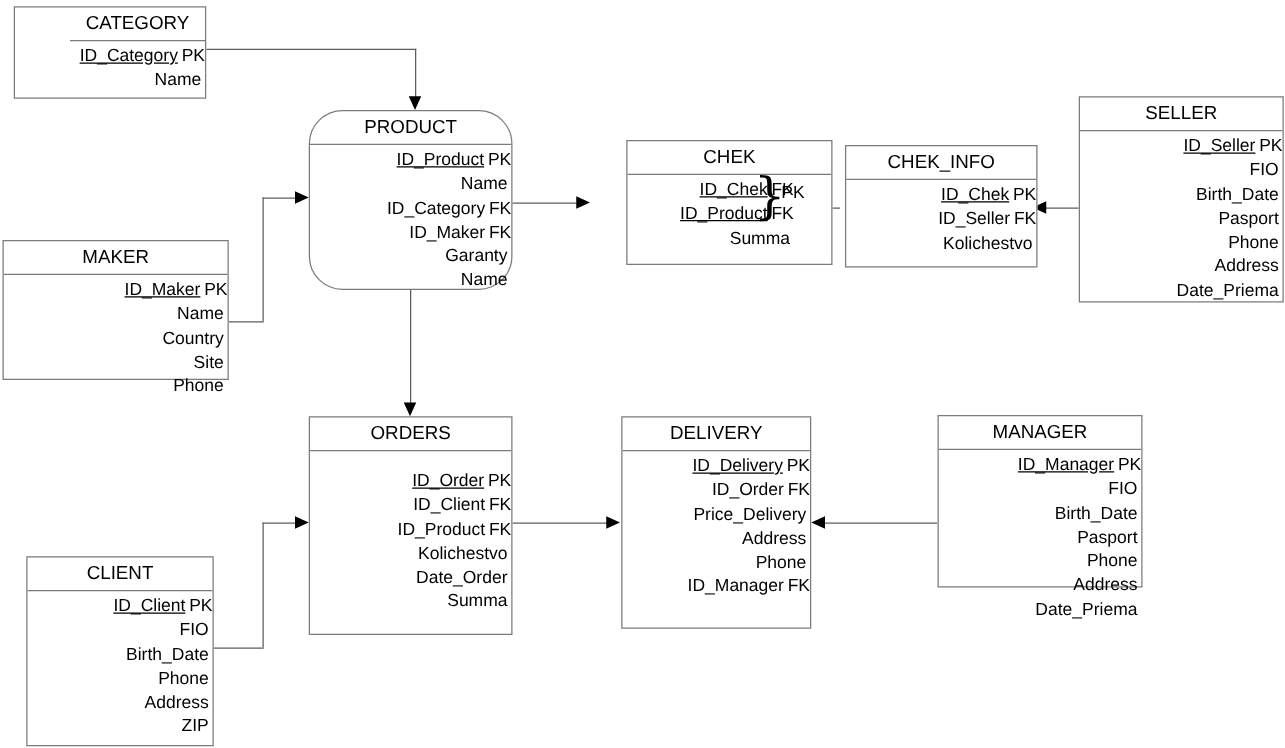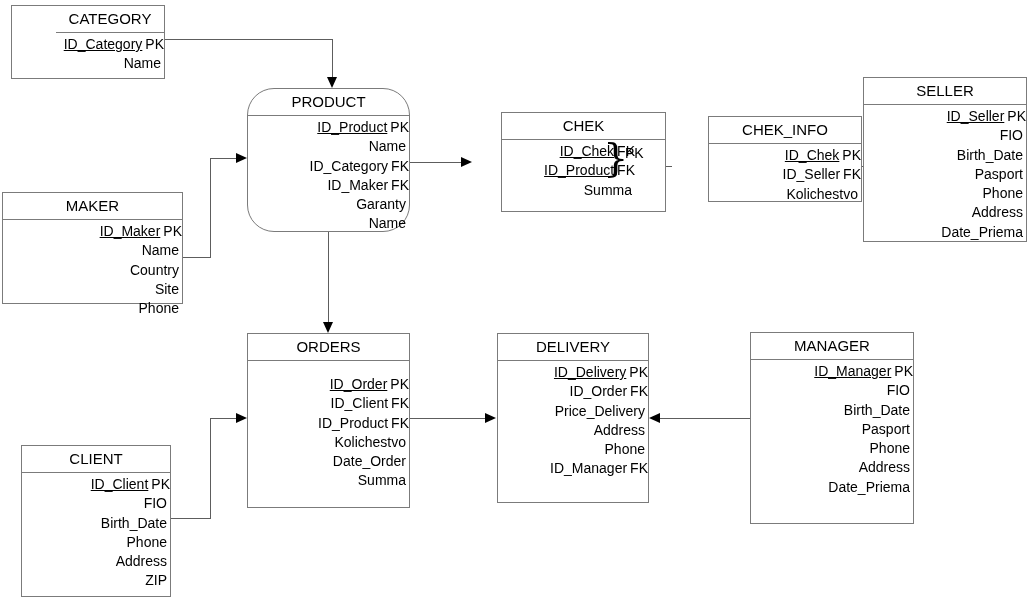--- a/index.html
+++ b/index.html
@@ -159,21 +159,21 @@
       <div class="attr" style="padding-right:30px;">
         <span class="nm">Summa</span><span class="key"></span>
       </div>
     </div>
     <div class="brace-wrap">
       <div class="brace-glyph">}</div>
       <div class="brace-label">PK</div>
     </div>
   </div>
 
-  <div class="entity" style="left:708px; top:116px; width:154px; height:86px;">
+  <div class="entity" style="left:676px; top:116px; width:154px; height:98px;">
     <div class="entity-title">CHEK_INFO</div>
     <div class="attr-list">
       <div class="attr pk">
         <span class="nm">ID_Chek</span><span class="key">PK</span>
       </div>
       <div class="attr">
         <span class="nm">ID_Seller</span><span class="key">FK</span>
       </div>
       <div class="attr">
         <span class="nm">Kolichestvo</span><span class="key"></span>
@@ -270,21 +270,21 @@
       </div>
       <div class="attr">
         <span class="nm">Phone</span><span class="key"></span>
       </div>
       <div class="attr">
         <span class="nm">ID_Manager</span><span class="key">FK</span>
       </div>
     </div>
   </div>
 
-  <div class="entity" style="left:750px; top:332px; width:164px; height:192px;">
+  <div class="entity" style="left:750px; top:332px; width:164px; height:138px;">
     <div class="entity-title">MANAGER</div>
     <div class="attr-list">
       <div class="attr pk">
         <span class="nm">ID_Manager</span><span class="key">PK</span>
       </div>
       <div class="attr">
         <span class="nm">FIO</span><span class="key"></span>
       </div>
       <div class="attr">
         <span class="nm">Birth_Date</span><span class="key"></span>

